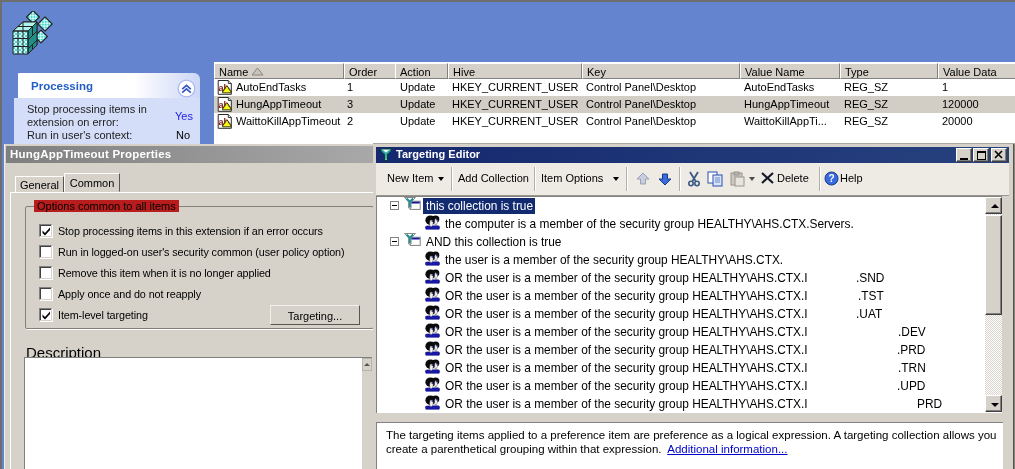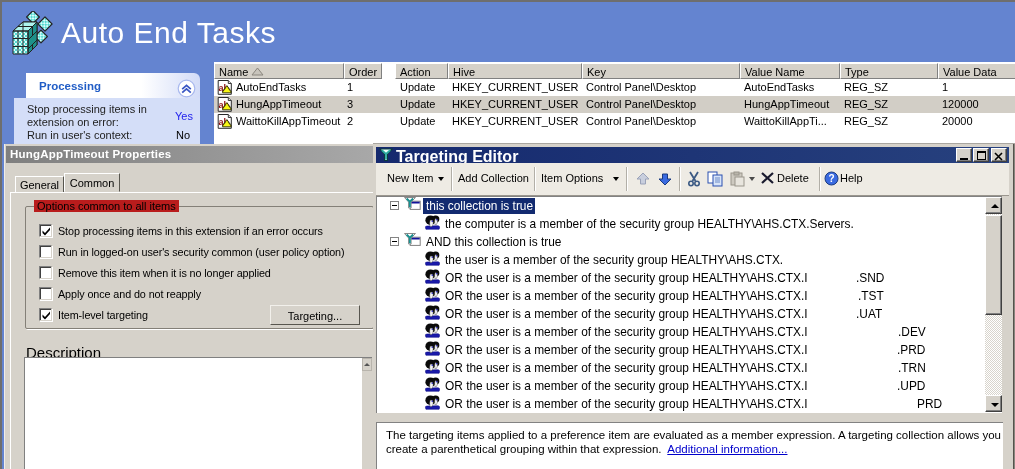--- a/index.html
+++ b/index.html
@@ -7,21 +7,21 @@
 #root{position:relative;width:1015px;height:469px;background:#ffffff;overflow:hidden;font-family:"Liberation Sans",sans-serif;}
 .abs{position:absolute;}
 
 #topborder{left:0;top:0;width:1015px;height:2px;background:#6e6e6e;}
 #leftborder{left:0;top:0;width:2px;height:469px;background:#6e6e6e;}
 #bluehead{left:2px;top:2px;width:1013px;height:60px;background:#6484d0;}
 #blueleft{left:2px;top:62px;width:214px;height:407px;background:#6484d0;}
 #headtitle{left:61px;top:16px;color:#ffffff;font-size:30px;letter-spacing:0.5px;}
 
 #panel{left:14px;top:73px;width:186px;height:74px;border-radius:6px 6px 0 0;overflow:hidden;}
-#panelhead{left:12px;top:0;width:186px;height:25px;background:linear-gradient(to right,#ffffff 62%,#c9d4f6);}
+#panelhead{left:4px;top:0;width:186px;height:25px;background:linear-gradient(to right,#ffffff 62%,#c9d4f6);}
 #panelhead .t{position:absolute;left:13px;top:7px;color:#215dc6;font-weight:bold;font-size:11.5px;}
 #panelbody{left:0;top:25px;width:186px;height:49px;background:#d4def8;}
 .ptext{color:#222222;font-size:11px;}
 .pval{font-size:11px;}
 
 .th{top:63px;height:16px;background:#d5d1c9;border-left:1px solid #ffffff;border-top:1px solid #ffffff;border-right:1px solid #808080;border-bottom:1px solid #808080;color:#000;font-size:11px;padding:2px 0 0 4px;}
 .trow{height:17px;font-size:11px;color:#000;}
 .tc{position:absolute;top:2px;white-space:nowrap;}
 
 .raised{background:#d6d2ca;border-top:1px solid #f2f0eb;border-left:1px solid #f2f0eb;border-right:1px solid #58564f;border-bottom:1px solid #58564f;}
@@ -33,21 +33,21 @@
 #groupbox{left:20px;top:62px;width:349px;height:123px;border:1px solid #848078;border-radius:2px;box-shadow:1px 1px 0 #ffffff;}
 #grouplabel{left:29px;top:56px;background:#b91c1c;font-size:11px;padding:0 3px;}
 .cb{width:13px;height:13px;background:#ffffff;border-top:1px solid #808080;border-left:1px solid #808080;border-right:1px solid #d6d2ca;border-bottom:1px solid #d6d2ca;box-shadow:inset 1px 1px 0 #404040, 1px 1px 0 #ffffff;}
 .cblabel{font-size:10.8px;color:#000;white-space:nowrap;letter-spacing:-0.1px;}
 #targetbtn{left:265px;top:161px;width:90px;height:20px;font-size:11px;text-align:center;padding-top:4px;}
 #desclabel{left:21px;top:200px;font-size:15px;}
 #descbox{left:19px;top:213px;width:348px;height:112px;background:#ffffff;border-top:1px solid #808080;border-left:1px solid #808080;}
 #descsb{left:337px;top:0px;width:10px;height:111px;background:#d6d2ca;}
 
 #tedlg{left:373px;top:143px;width:642px;height:326px;background:#d6d2ca;border-top:1px solid #a9a6a0;}
-#tecap{left:3px;top:3px;width:633px;height:16px;background:linear-gradient(to right,#15296e,#27417e);color:#ffffff;font-weight:bold;font-size:16px;}
+#tecap{left:3px;top:3px;width:633px;height:16px;background:linear-gradient(to right,#15296e,#27417e);color:#ffffff;font-weight:bold;font-size:11px;}
 #tecap .t{position:absolute;left:20px;top:1px;}
 .capbtn{top:1px;width:16px;height:14px;background:#d6d2ca;border-top:1px solid #ffffff;border-left:1px solid #ffffff;border-right:1px solid #404040;border-bottom:1px solid #404040;box-shadow:inset -1px -1px 0 #808080;}
 #tetoolbar{left:3px;top:19px;width:633px;height:33px;background:#eeebe4;border-bottom:1px solid #9a968e;}
 .tbtext{font-size:11px;color:#000;top:9px;white-space:nowrap;}
 .tbsep{top:4px;width:1px;height:24px;background:#b2afa7;box-shadow:1px 0 0 #ffffff;}
 .darr{width:0;height:0;border-left:3px solid transparent;border-right:3px solid transparent;border-top:4px solid #000;}
 
 #telist{left:3px;top:52px;width:626px;height:217px;background:#ffffff;border-top:1px solid #828282;border-left:1px solid #828282;font-size:11.9px;}
 .lrow{position:absolute;left:0;height:18px;width:610px;}
 .lrow .txt{position:absolute;top:2px;white-space:nowrap;color:#000;}
@@ -90,21 +90,20 @@
    <path d="M11.3 1.5 L11.3 4.5 L14.3 4.5" fill="#e0e0e0" stroke="#2a2a2a" stroke-width="0.9"></path>
    <text x="1.4" y="11.6" font-family="Liberation Sans" font-weight="bold" font-size="9" fill="#8c1010">ab</text>
    <path d="M9.9 6.6 L11.1 8.4 L11.1 9.2 L12.1 9.2 L12.1 10.6 L13.1 10.6 L13.1 12 L14 12 L14 13.8 L5.6 13.8 L5.6 12 L6.6 12 L6.6 10.6 L7.6 10.6 L7.6 9.2 L8.7 9.2 L8.7 8.2 Z" fill="#f8f816" stroke="#2a2a00" stroke-width="0.9"></path>
   </symbol>
   </defs>
 </svg>
 <div class="abs" id="bluehead"></div>
 <div class="abs" id="blueleft"></div>
 <div class="abs" id="topborder"></div>
 <div class="abs" id="leftborder"></div>
-<div class="abs" id="headtitle">Auto End Tasks</div>
 <svg class="abs" id="cubeicon" width="44" height="44" style="left:11px;top:11px;" viewBox="0 0 44 44">
  <defs>
   <pattern id="chk" width="4" height="4" patternUnits="userSpaceOnUse">
    <rect width="4" height="4" fill="#55d8d0"></rect>
    <rect width="2" height="2" fill="#d8fffc"></rect>
           <rect x="2" y="2" width="2" height="2" fill="#d8fffc"></rect>
   </pattern>
  </defs>
  <g stroke="#222" stroke-width="1.2" stroke-linejoin="round">
   <rect x="17.5" y="1.5" width="9" height="9" transform="rotate(45 22 6)" fill="url(#chk)"></rect>
@@ -132,21 +131,21 @@
  <path d="M5.2 13.7 L9.5 9.9 L13.8 13.7" fill="none" stroke="#3a57c4" stroke-width="1.8"></path>
 </svg>
 <div class="abs ptext" style="left:27px;top:103px;">Stop processing items in</div>
 <div class="abs ptext" style="left:27px;top:116px;">extension on error:</div>
 <div class="abs pval" style="left:175px;top:110px;color:#2222ee;">Yes</div>
 <div class="abs ptext" style="left:27px;top:129px;">Run in user's context:</div>
 <div class="abs pval" style="left:176px;top:129px;color:#000;">No</div>
 
 <div id="tablewrap" class="abs" style="left:214px;top:62px;width:801px;height:84px;background:#ffffff;"></div>
 <div class="abs th" style="left:214px;width:130px;">Name</div>
-<div class="abs th" style="left:344px;width:38px;">Order</div>
+<div class="abs th" style="left:344px;width:68px;">Order</div>
 <div class="abs th" style="left:395px;width:53px;">Action</div>
 <div class="abs th" style="left:448px;width:134px;">Hive</div>
 <div class="abs th" style="left:582px;width:158px;">Key</div>
 <div class="abs th" style="left:740px;width:100px;">Value Name</div>
 <div class="abs th" style="left:840px;width:98px;">Type</div>
 <div class="abs th" style="left:938px;width:78px;">Value Data</div>
 <svg class="abs" width="13" height="9" style="left:251px;top:67px;" viewBox="0 0 13 9">
       <path d="M6.5 1 L12 8 L1 8 Z" fill="#c8c4bc" stroke="#8a867e" stroke-width="1"></path>
     </svg>
 
@@ -373,17 +372,17 @@
           </div>
    <div class="abs" style="left:0;top:18px;width:17px;height:100px;background:#d6d2ca;border-top:1px solid #ffffff;border-left:1px solid #ffffff;border-right:1px solid #404040;border-bottom:1px solid #404040;box-shadow:inset -1px -1px 0 #808080;"></div>
    <div class="abs sbbtn" style="left:0;top:198px;width:17px;height:17px;">
             <div class="abs" style="left:5px;top:7px;width:0;height:0;border-left:4px solid transparent;border-right:4px solid transparent;border-top:4px solid #000;"></div>
           </div>
   </div>
  </div>
  <div class="abs" style="left:640px;top:0;width:1px;height:326px;background:#55524c;"></div>
  <div class="abs" style="left:641px;top:0;width:1px;height:326px;background:#8a867e;"></div>
  <div class="abs" id="tehelp">
-  <div class="l1">The targeting items applied to a preference item are evaluated as a member expression. A targeting collection allows you</div>
+  <div class="l1">The targeting items applied to a preference item are preference as a logical expression. A targeting collection allows you</div>
   <div class="l2">create a parenthetical grouping within that expression.&nbsp; <a class="info">Additional information...</a></div>
  </div>
 </div>
 </div>
 
 </body></html>

